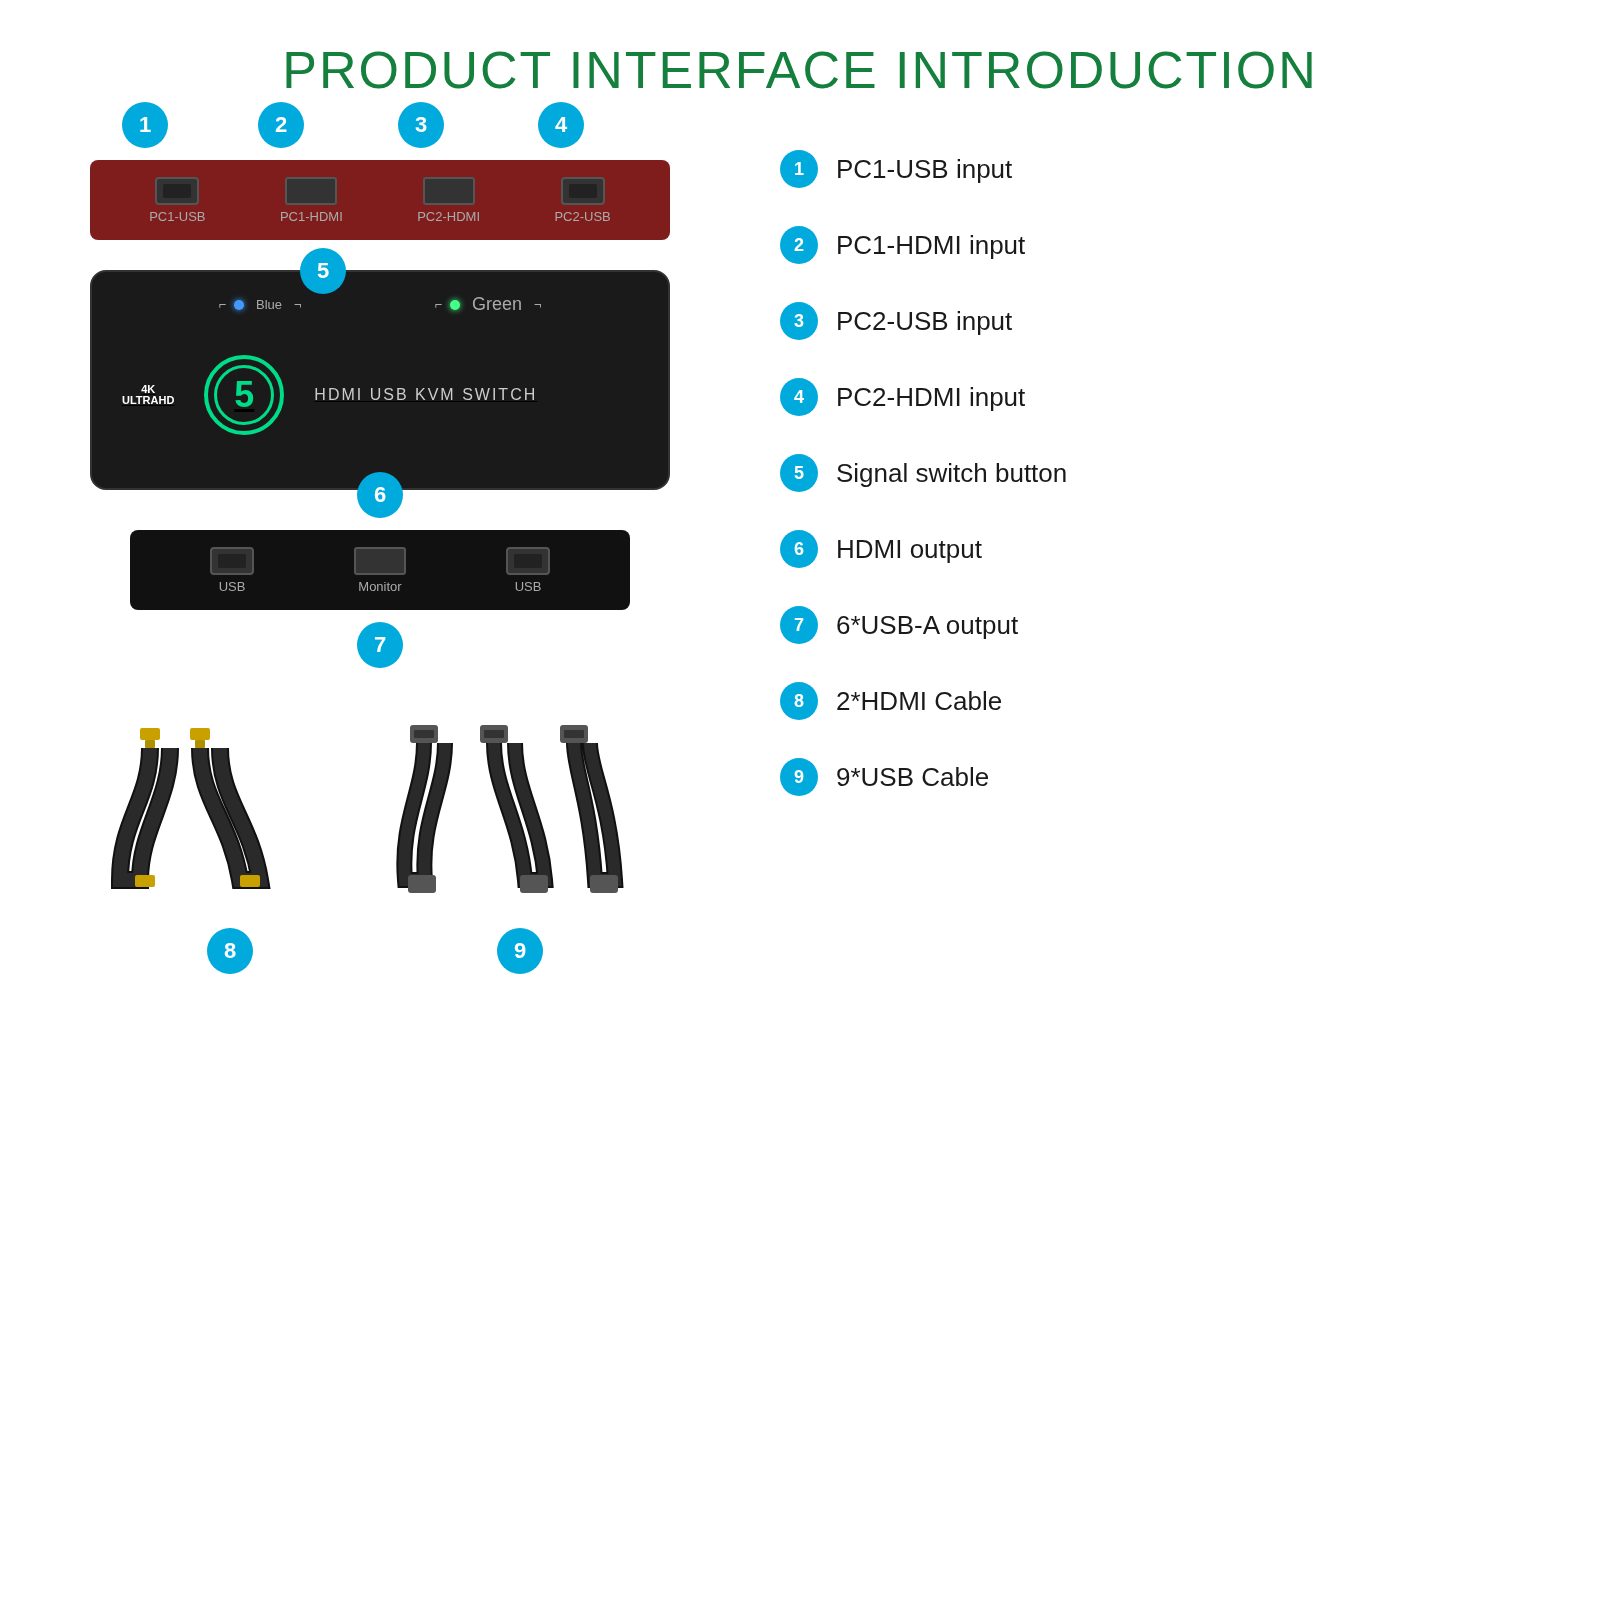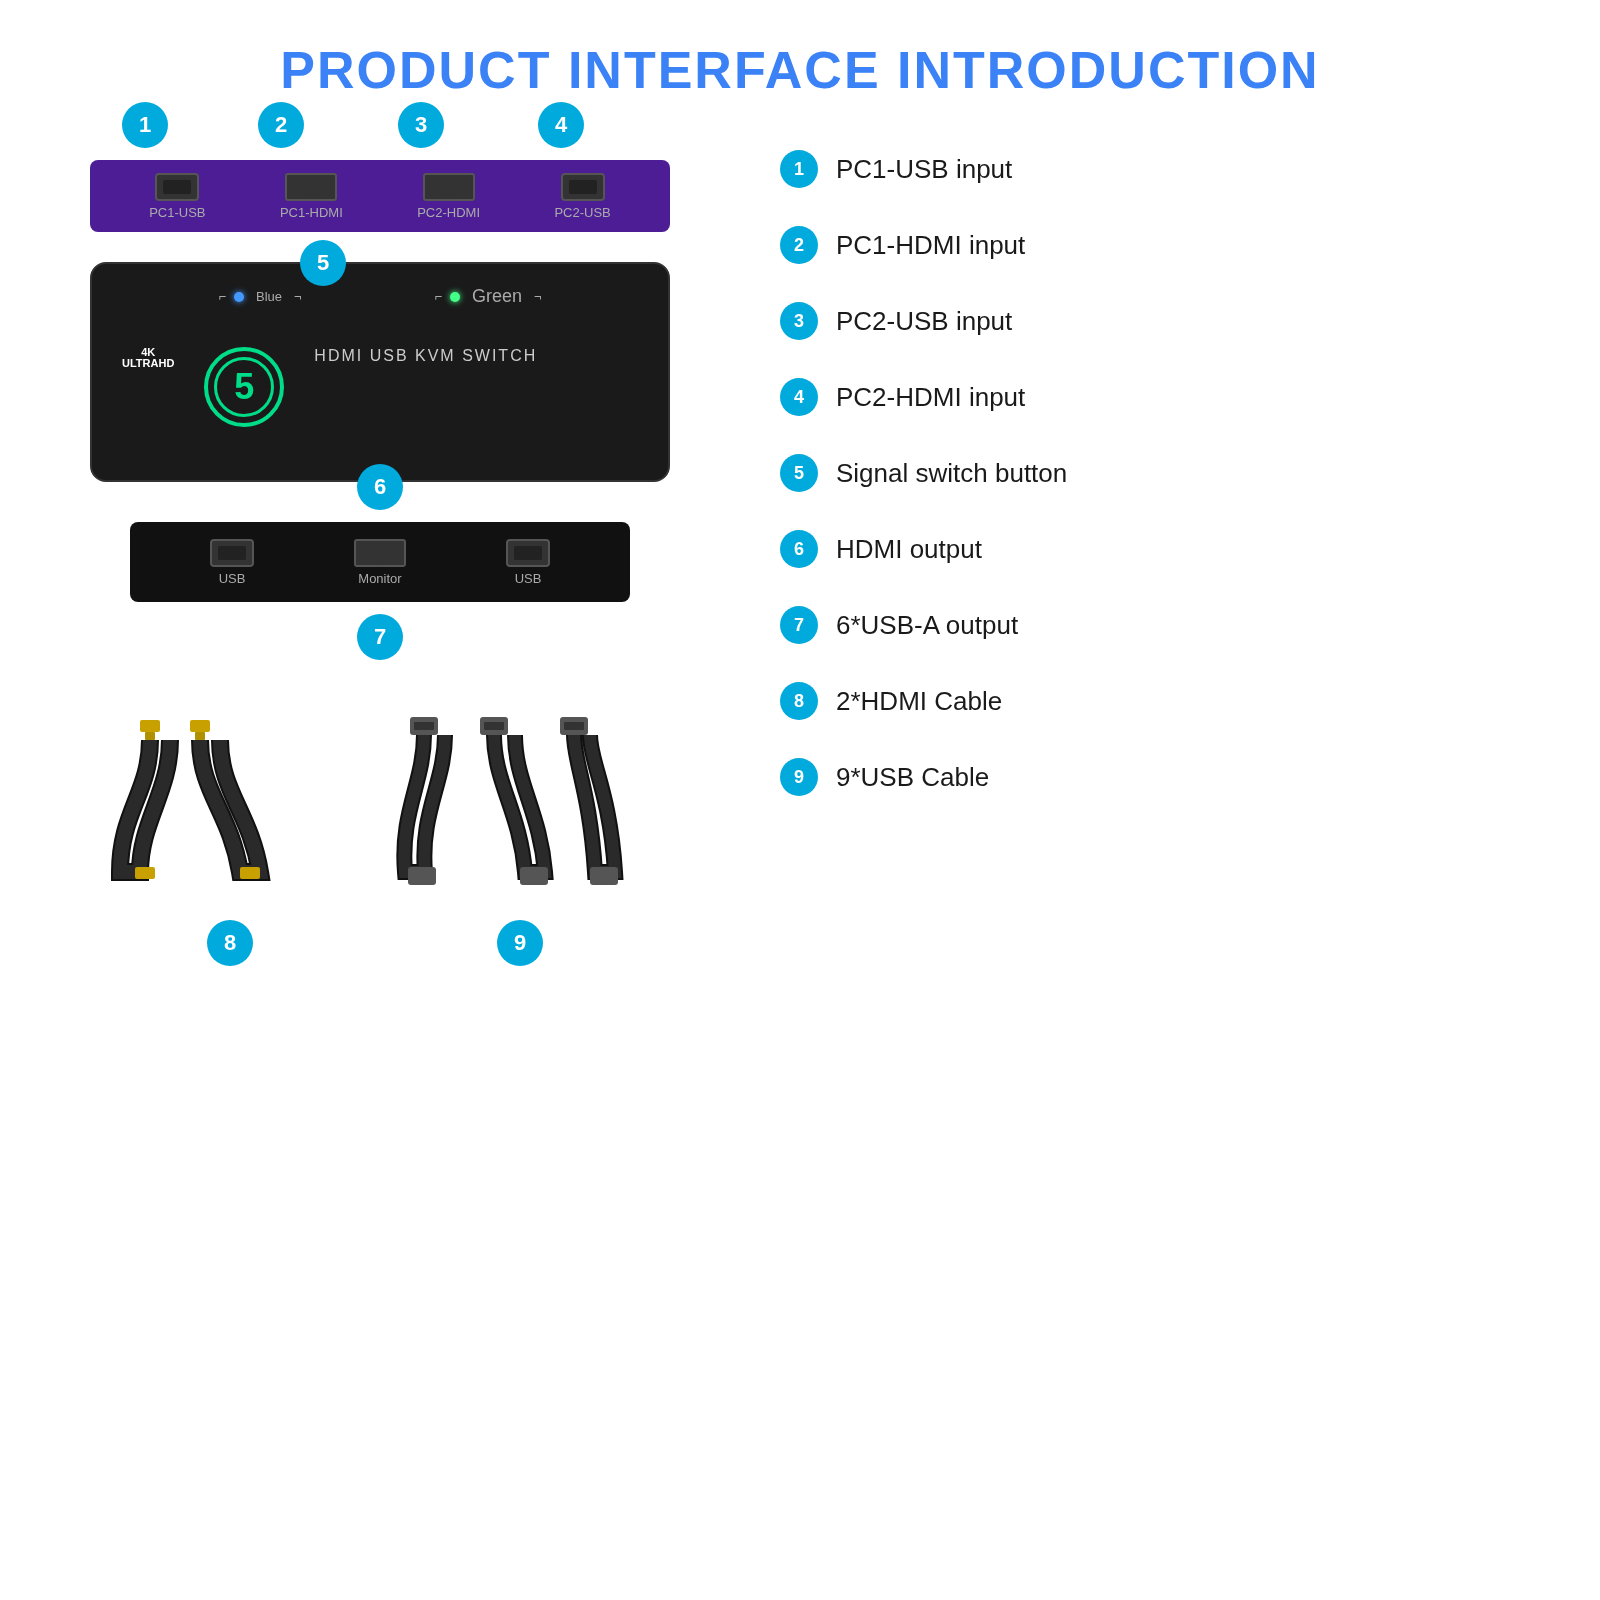--- a/index.html
+++ b/index.html
@@ -8,22 +8,22 @@
       min-height: 1600px;
       background: #ffffff;
       font-family: Arial, sans-serif;
       position: relative;
       overflow-x: hidden;
     }
 
     .page-title {
       text-align: center;
       font-size: 52px;
-      font-weight: 700;
-      color: #3b82f6;
+      font-weight: 400;
+      color: #15803d;
       padding: 40px 0 30px 0;
       letter-spacing: 2px;
     }
 
     .main-content {
       display: flex;
       flex-direction: row;
       width: 100%;
       padding: 0 40px;
     }
@@ -80,23 +80,23 @@
     }
 
     
     .top-bar-wrapper {
       position: relative;
       margin-top: 30px;
       width: 580px;
     }
 
     .top-bar {
-      background: #4c1d95;
+      background: #7f1d1d;
       border-radius: 8px;
-      height: 72px;
+      height: 80px;
       display: flex;
       align-items: center;
       justify-content: space-around;
       padding: 0 22px;
       position: relative;
     }
 
     .port {
       display: flex;
       flex-direction: column;
@@ -210,23 +210,24 @@
     .led-green {
       width: 10px;
       height: 10px;
       border-radius: 50%;
       background: #44ff88;
       box-shadow: 0 0 6px #44ff88;
     }
 
     .device-bottom-row {
       display: flex;
-      align-items: flex-start;
+      align-items: center;
       width: 100%;
       margin-top: 30px;
+      text-decoration: underline;
     }
 
     .label-4k {
       color: white;
       font-size: 18px;
       font-weight: 700;
       margin-right: 30px;
       line-height: 1;
     }
     .label-4k span {

